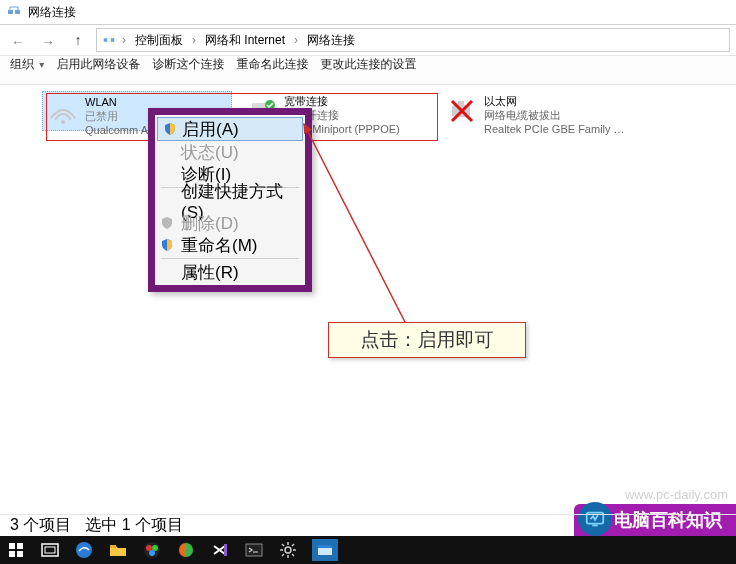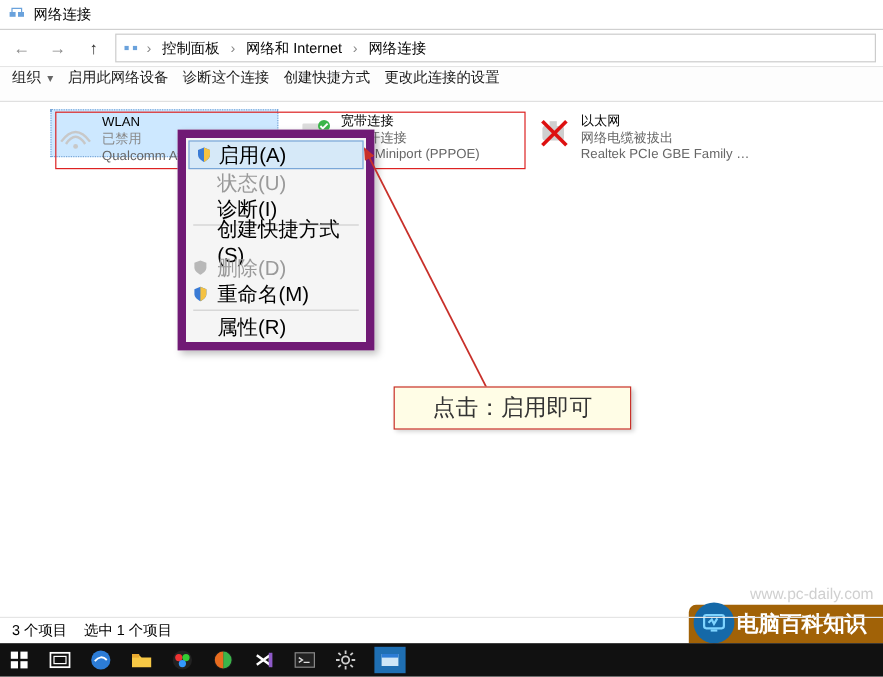--- a/index.html
+++ b/index.html
@@ -175,24 +175,24 @@
   }
   
   .statusbar {
     position: absolute;
     left: 0;
     bottom: 28px;
     height: 22px;
     width: 100%;
     border-top: 1px solid #e5e5e5;
     display: flex;
-    align-items: center;
+    align-items: flex-start;
     padding: 0 10px;
     gap: 14px;
-    font-size: 12px;
+    font-size: 16px;
     box-sizing: border-box;
   }
   
   .taskbar {
     position: absolute;
     left: 0;
     bottom: 0;
     right: 0;
     height: 28px;
     background: #111;
@@ -210,21 +210,21 @@
     color: #fff;
   }
   
   .watermark-badge {
     position: absolute;
     right: 0;
     bottom: 28px;
     height: 32px;
     display: flex;
     align-items: center;
-    background: #a16207;
+    background: #a21caf;
     color: #fff;
     padding: 0 14px 0 40px;
     font-size: 18px;
     font-weight: bold;
     border-top-left-radius: 6px;
   }
   .watermark-badge .wm-icon {
     position: absolute;
     left: 4px;
     top: -2px;
@@ -277,21 +277,21 @@
   </div>
 </div>
 
 <div class="toolbar">
   <span class="tb-item">
     <span>组织</span>
     <span class="chev">▾</span>
   </span>
   <span class="tb-item">启用此网络设备</span>
   <span class="tb-item">诊断这个连接</span>
-  <span class="tb-item">创建快捷方式</span>
+  <span class="tb-item">重命名此连接</span>
   <span class="tb-item">更改此连接的设置</span>
 </div>
 
 <div class="content">
   <div class="adapters">
 
     <div class="adapter selected">
       <span class="adp-icon">
         <svg width="32" height="32" viewBox="0 0 32 32">
           <path d="M4 22 Q16 6 28 22" stroke="#c8c8c8" stroke-width="2" fill="none"></path>

